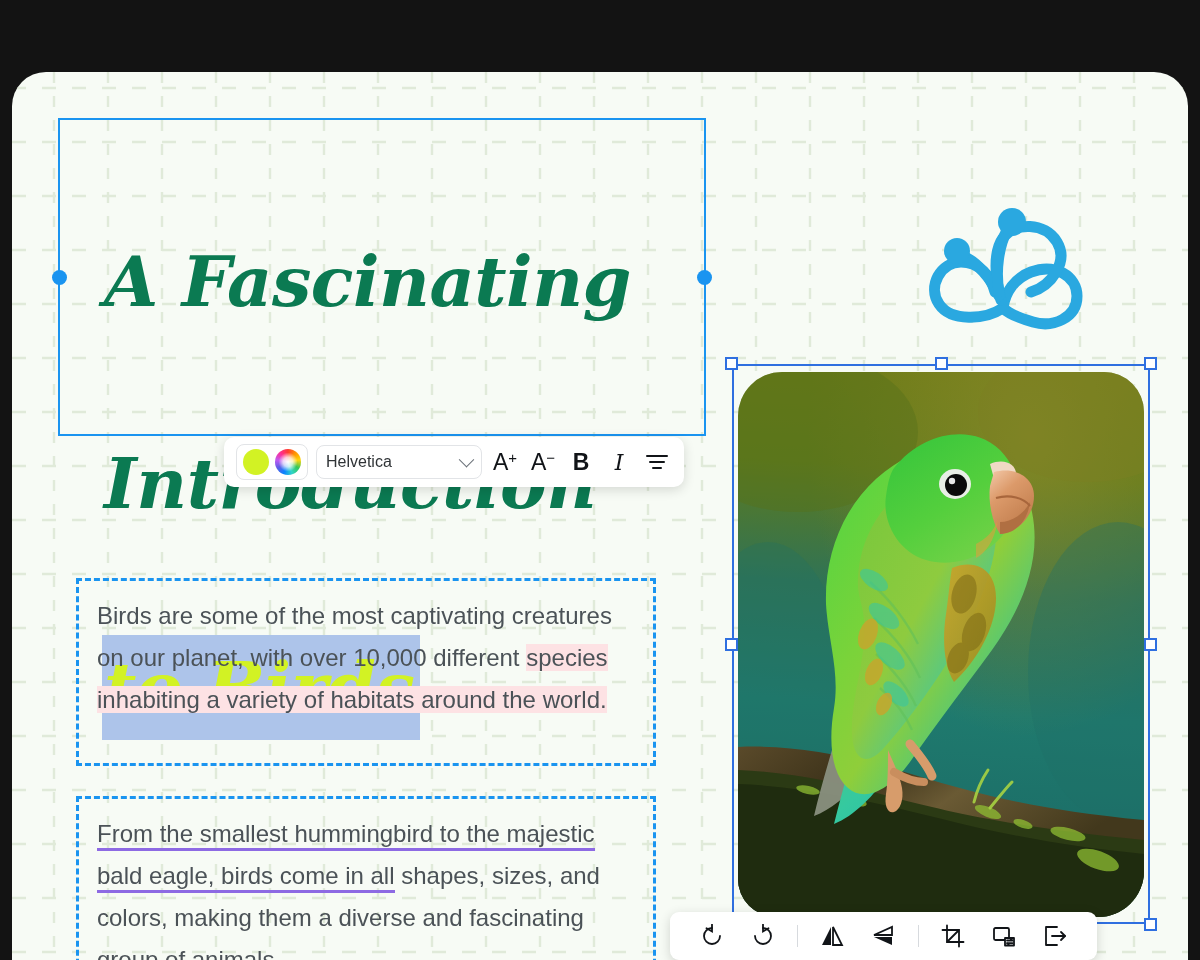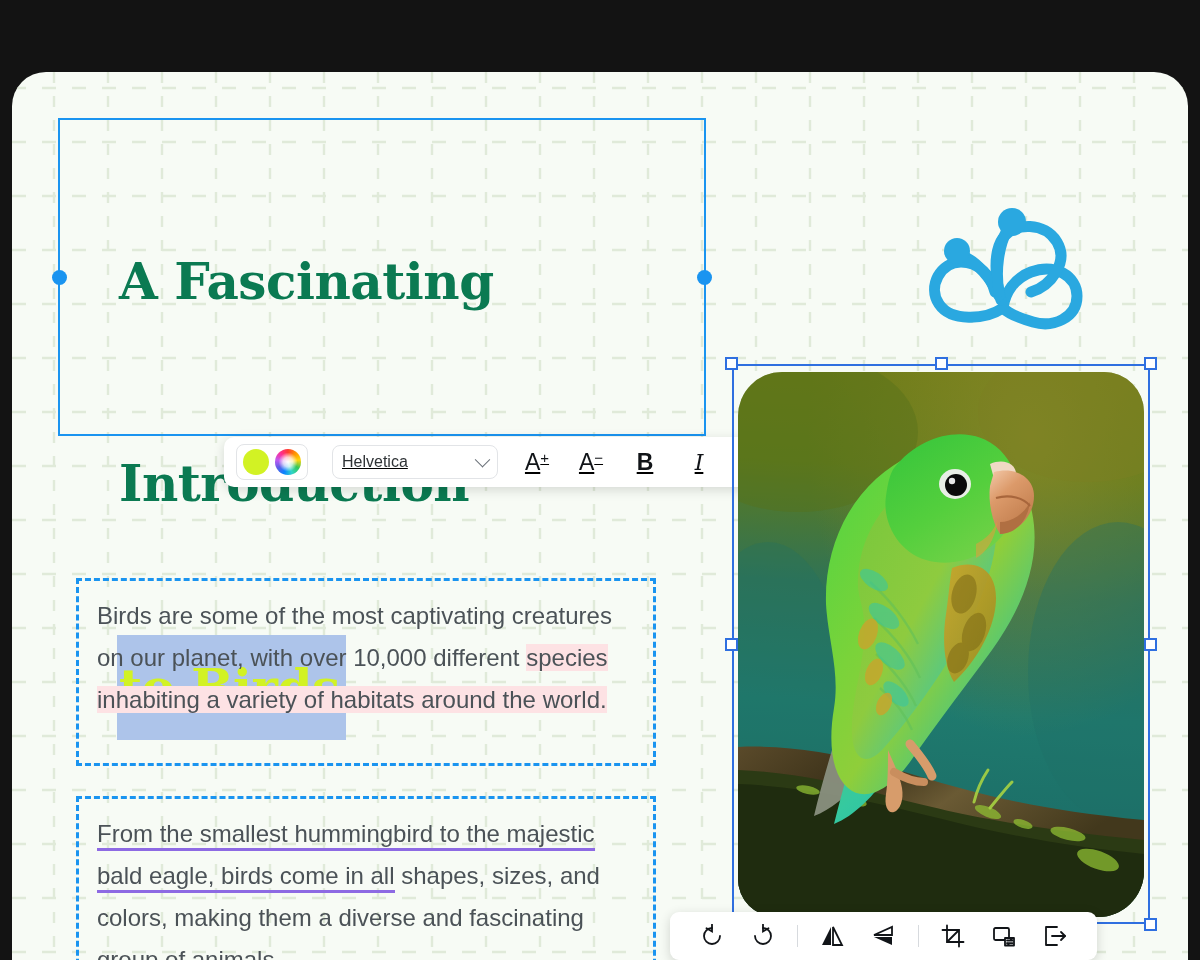--- a/index.html
+++ b/index.html
@@ -46,30 +46,31 @@
     position: absolute;
     width: 15px; height: 15px;
     border-radius: 50%;
     background: #1a94f0;
   }
   .rh-left  { left: -8px;  top: 50%; margin-top: -7.5px; }
   .rh-right { right: -8px; top: 50%; margin-top: -7.5px; }
 
   #title-text {
     position: absolute;
-    left: 59px;
+    left: 44px;
     top: 10px;
     width: 600px;
     color: #0b7a52;
     font-family: "DejaVu Serif", serif;
     font-weight: 700;
-    font-size: 50px;
+    font-size: 70px;
     line-height: 101px;
     letter-spacing: -0.5px;
     white-space: pre-line;
+    font-style: italic;
   }
   #title-line3 {
     display: inline-block;
     background: #adc4ea;
     color: #d2f224;
     padding: 2px 6px 2px 2px;
     margin-left: -2px;
   }
 
   
@@ -77,22 +78,21 @@
     position: absolute;
     left: 212px;
     top: 365px;
     height: 50px;
     background: #ffffff;
     border-radius: 10px;
     box-shadow: 0 3px 12px rgba(0,0,0,0.14);
     display: flex;
     align-items: center;
     padding: 3px 12px;
-    gap: 24px;
-    text-decoration: underline;
+    gap: 8px;
   }
   .swatch-group {
     display: flex;
     align-items: center;
     gap: 6px;
     border: 1px solid #e2e4e7;
     border-radius: 8px;
     padding: 4px 6px;
   }
   .swatch {

